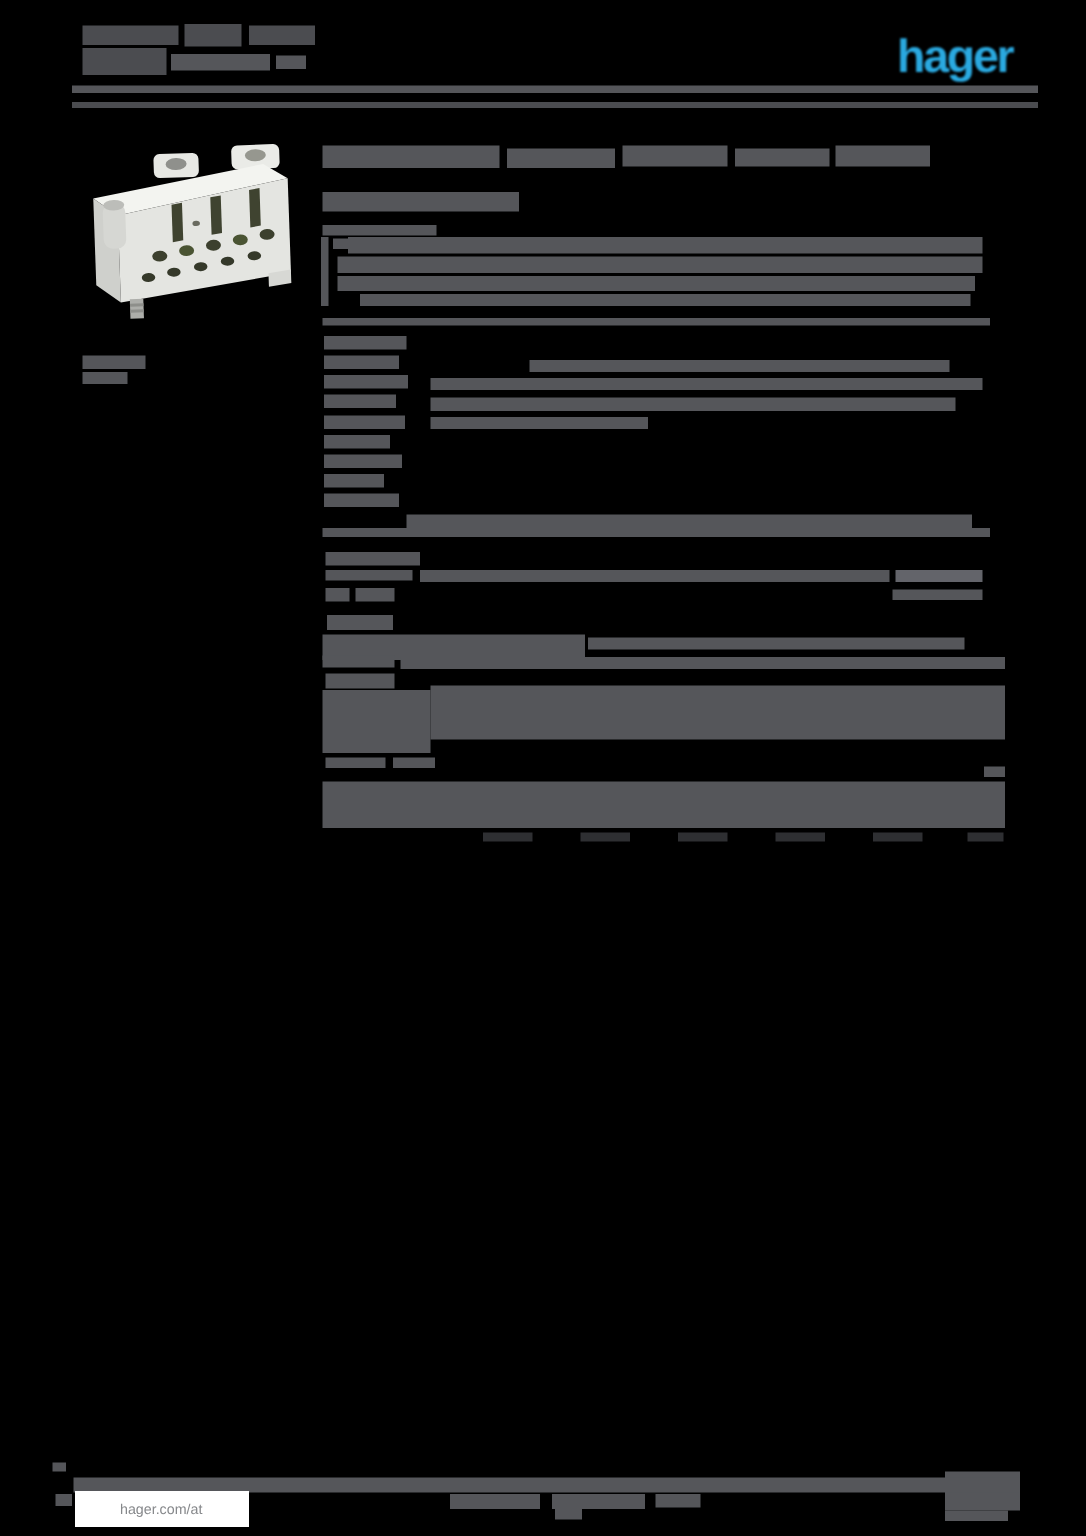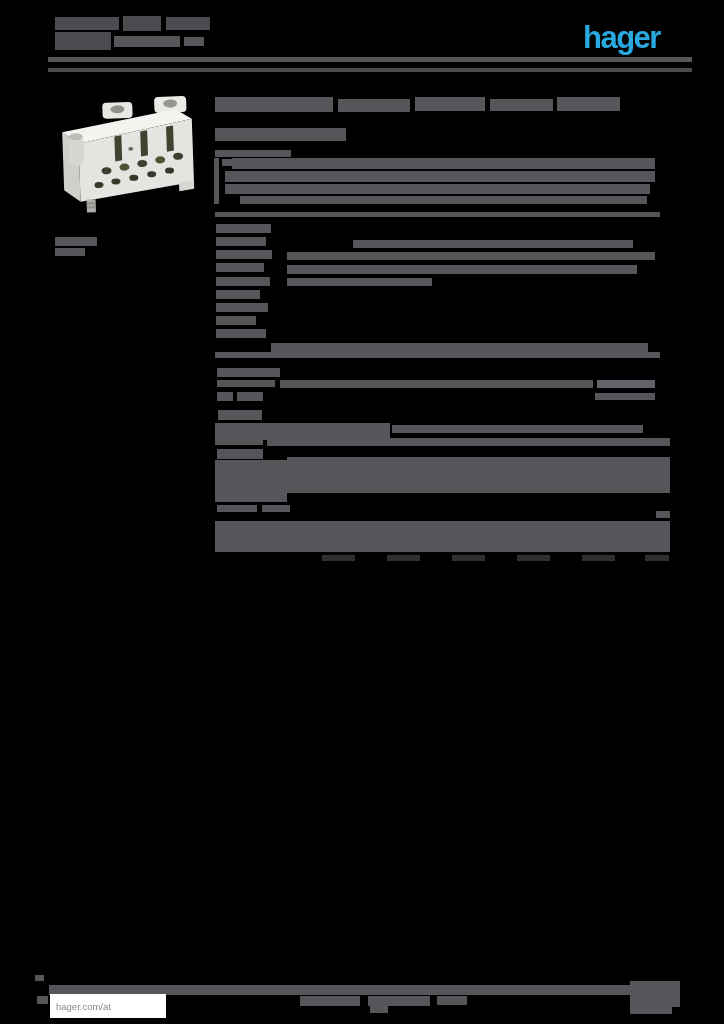--- a/index.html
+++ b/index.html
@@ -6,36 +6,36 @@
   .stage{
     position:relative;width:724px;height:1024px;background:var(--background,#000);
     overflow:hidden;font-family:"Liberation Sans", sans-serif;
   }
   .rb{position:absolute;}
   .shade-a{background:var(--text-block,#55565A);}
   .shade-b{background:var(--text-block-dark,#4B4C50);}
   .shade-c{background:var(--text-block-light,#63646A);}
   .shade-d{background:var(--fineprint,#2E2F32);}
   .logo{
-    position:absolute;left:583px;top:20px;width:90px;height:36px;
+    position:absolute;left:598px;top:20px;width:90px;height:36px;
     color:var(--logo-blue,#2AA9E0);font-size:31px;font-weight:800;
     letter-spacing:-1.5px;line-height:36px;filter:blur(0.6px);
   }
   .photo{position:absolute;left:58px;top:96px;}
   .footer-bar{
     position:absolute;left:49px;top:985px;width:631px;height:10px;
     background:var(--footer-bar,#55565A);
   }
   .link-box{
     position:absolute;left:50px;top:994px;width:116px;height:24px;
     background:var(--link-box-bg,#FFFFFF);display:flex;align-items:center;
   }
   .link-box a{
     color:var(--link-text,#86888B);font-size:9.5px;text-decoration:none;
-    padding-left:6px;font-family:"Liberation Sans", sans-serif;
+    padding-left:6px;font-family:"Liberation Sans", sans-serif;margin-left:24px;
   }
 </style>
 </head>
 <body>
 
 <div class="stage">
 
   <div class="logo">hager</div>
 
   <svg class="photo" width="142" height="120" viewBox="0 0 142 120">

